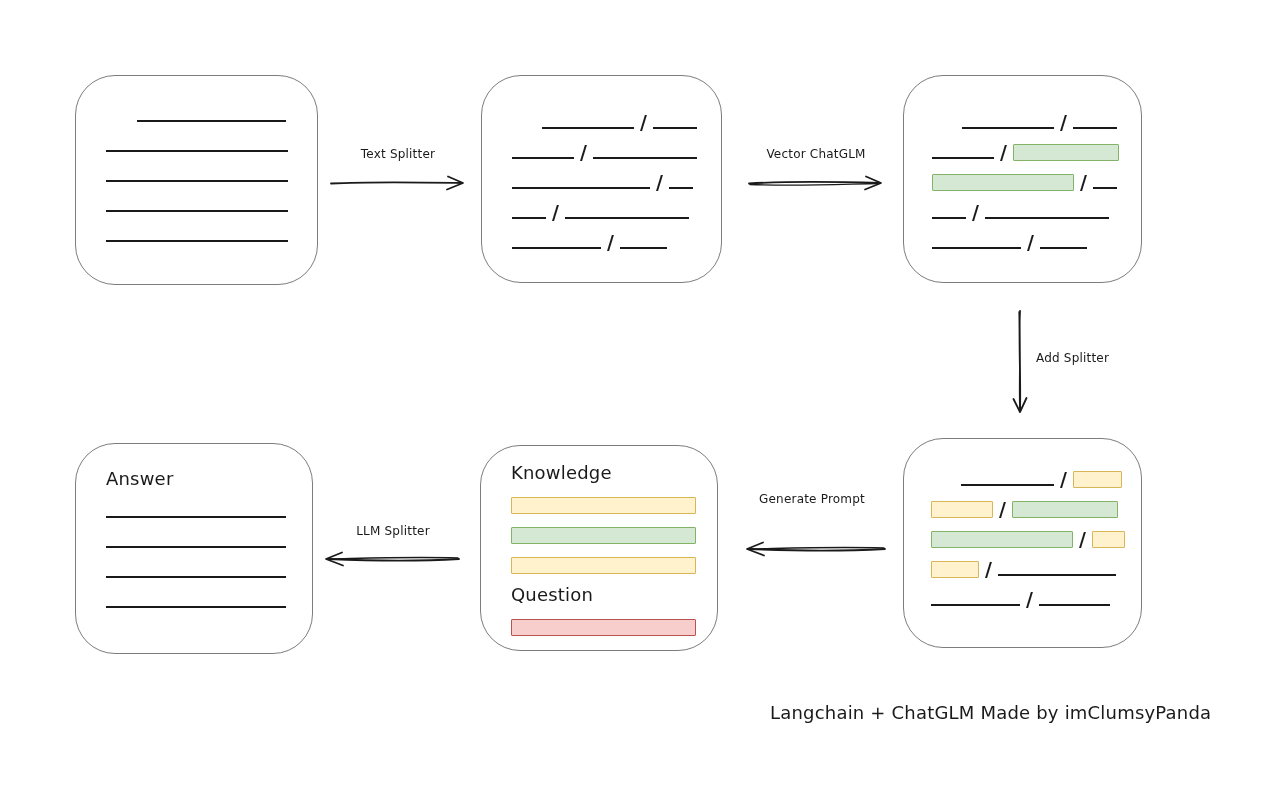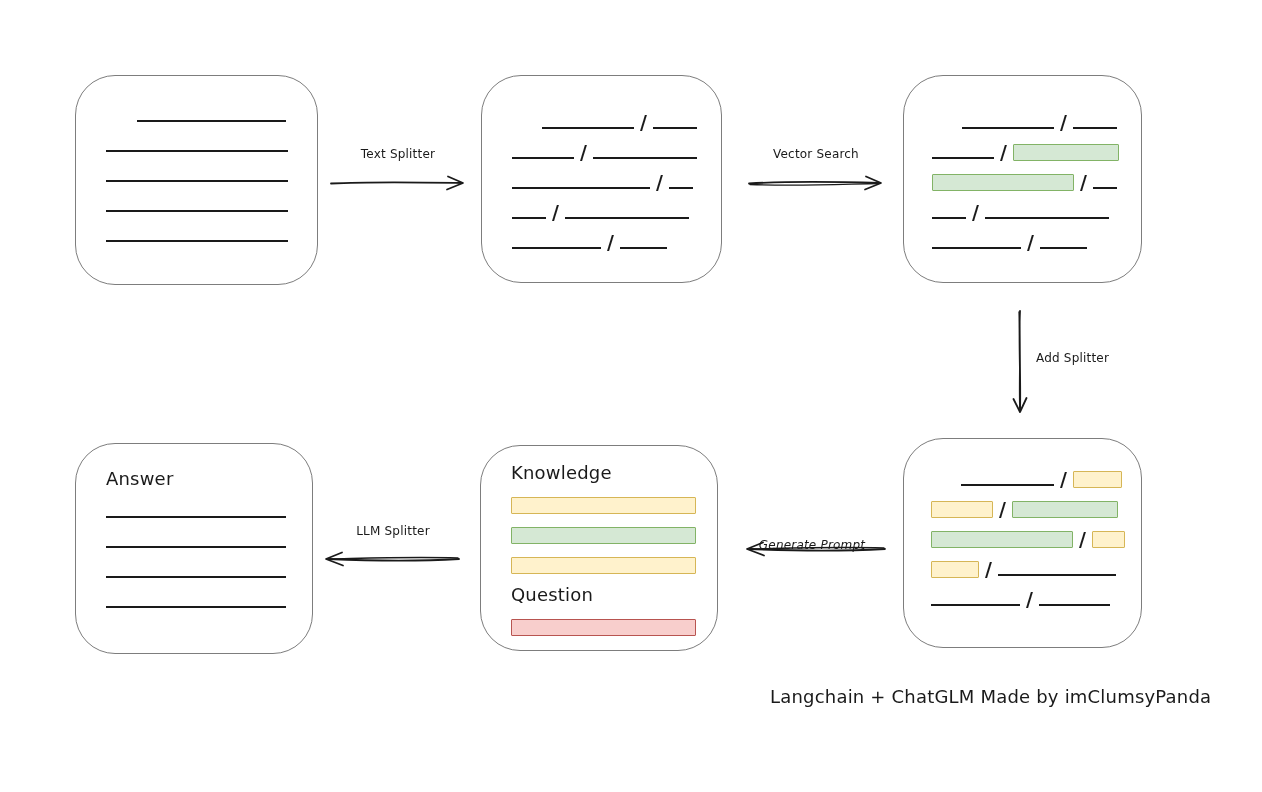--- a/index.html
+++ b/index.html
@@ -57,31 +57,31 @@
   .arrow-label{
     position:absolute;
     font-size:12px;
     letter-spacing:0.2px;
     white-space:nowrap;
     text-align:center;
   }
   #label-text-splitter{left:330px;top:147px;width:136px;}
   #label-vector-search{left:744px;top:147px;width:144px;}
   #label-add-context{left:1036px;top:351px;}
-  #label-generate-prompt{left:736px;top:538px;width:152px;font-style:italic;}
+  #label-generate-prompt{left:736px;top:492px;width:152px;}
   #label-llm-response{left:324px;top:524px;width:138px;}
   .arrow-svg{position:absolute;overflow:visible;}
   #arrow-text-splitter{left:328px;top:170px;}
   #arrow-vector-search{left:746px;top:170px;}
   #arrow-add-context{left:1008px;top:308px;}
   #arrow-generate-prompt{left:740px;top:536px;}
   #arrow-llm-response{left:320px;top:546px;}
   #caption{
     position:absolute;
-    left:770px;top:686px;width:420px;
+    left:770px;top:702px;width:420px;
     text-align:center;
     font-size:18px;
     letter-spacing:0.2px;
     white-space:nowrap;
   }
   .stroke{stroke:var(--ink,#1a1a1a);stroke-width:1.8;fill:none;stroke-linecap:round;stroke-linejoin:round;}
   .stroke-thin{stroke:var(--ink,#1a1a1a);stroke-width:1.3;fill:none;stroke-linecap:round;}
 </style>
 </head>
 <body>
@@ -223,21 +223,21 @@
       </div>
       <div class="row" style="height: 32px;">
         <span class="seg-text">Question</span>
       </div>
       <div class="row" style="height: 30px;">
         <span class="seg-rect rect-red" style="width: 183px;"></span>
       </div>
     </div>
 
   <div class="arrow-label" id="label-text-splitter">Text Splitter</div>
-  <div class="arrow-label" id="label-vector-search">Vector Search</div>
+  <div class="arrow-label" id="label-vector-search">Vector ChatGLM</div>
   <div class="arrow-label" id="label-add-context">Add Splitter</div>
   <div class="arrow-label" id="label-generate-prompt">Generate Prompt</div>
   <div class="arrow-label" id="label-llm-response">LLM Splitter</div>
 
   <svg class="arrow-svg" id="arrow-text-splitter" width="142" height="22">
     <path class="stroke" d="M3 13.5 C 45 11.5, 100 12.5, 134 13"></path>
     <path class="stroke" d="M120 6.5 L135 13 L119 19.5"></path>
   </svg>
 
   <svg class="arrow-svg" id="arrow-vector-search" width="142" height="22">

